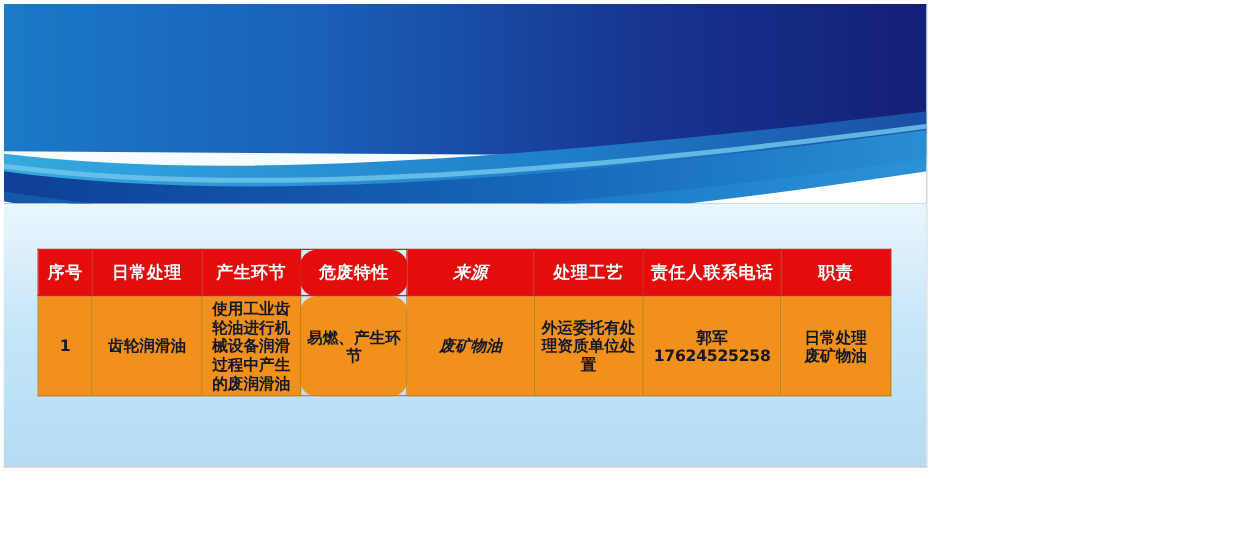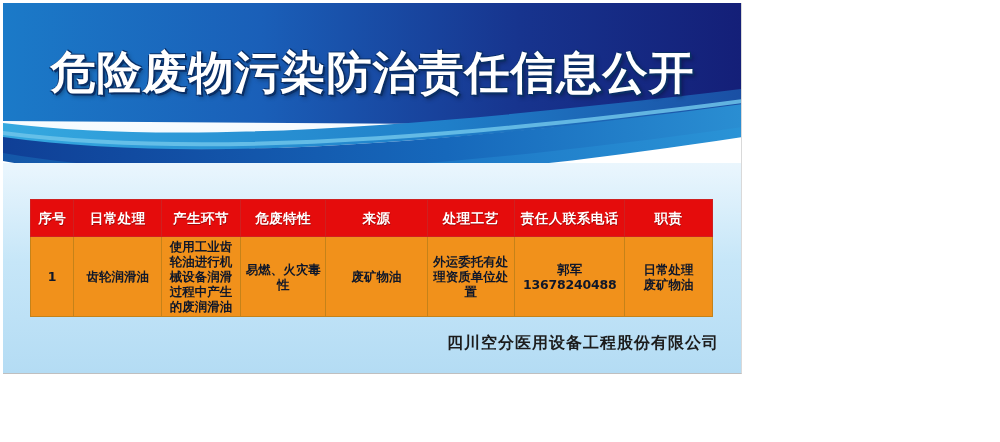--- a/index.html
+++ b/index.html
@@ -91,22 +91,22 @@
     background: #f1911b;
     color: #0f172a;
     font-size: 12.5px;
     font-weight: bold;
     line-height: 15px;
     height: 74px;
   }
   .c-seq   { width: 34px; margin-left: 20px; }
   .c-cat   { width: 74px; }
   .c-link  { width: 66px; }
-  .c-prop  { width: 72px; }
-  .c-src   { width: 86px; }
+  .c-prop  { width: 72px; border-radius: 13px; }
+  .c-src   { width: 86px; font-style: italic; }
   .c-proc  { width: 74px; }
   .c-phone { width: 94px; }
   .c-duty  { width: 74px; }
 
   td.narrow-text { padding-left: 4px; padding-right: 4px; text-align: center; }
   .phone-num { font-weight: bold; letter-spacing: -0.2px; }
 
   
   #company {
     position: absolute;
@@ -163,51 +163,49 @@
 
       <path d="M0,134 C190,160 430,142 739,101 L739,128 C430,170 190,186 0,152 Z" fill="url(#gradWave4)"></path>
 
       <path d="M0,150 C200,184 440,166 739,124 L739,160 L0,160 Z" fill="url(#gradWave2)"></path>
 
       <path d="M0,158 C210,196 450,178 739,134 L739,160 L0,160 Z" fill="#ffffff"></path>
 
       <path d="M0,128 C190,152 430,136 739,96 L739,100 C430,140 190,156 0,132 Z" fill="#6fc4ea" opacity="0.85"></path>
     </svg>
 
-    <div id="title-text">危险废物污染防治责任信息公开</div>
   </div>
 
   <table id="info-table">
     <thead>
       <tr>
         <th class="c-seq">序号</th>
         <th class="c-cat">日常处理</th>
         <th class="c-link">产生环节</th>
         <th class="c-prop">危废特性</th>
         <th class="c-src">来源</th>
         <th class="c-proc">处理工艺</th>
         <th class="c-phone">责任人联系电话</th>
         <th class="c-duty">职责</th>
       </tr>
     </thead>
     <tbody>
       <tr>
         <td class="c-seq">1</td>
         <td class="c-cat">齿轮润滑油</td>
         <td class="c-link narrow-text">使用工业齿轮油进行机械设备润滑过程中产生的废润滑油</td>
-        <td class="c-prop narrow-text">易燃、火灾毒性</td>
+        <td class="c-prop narrow-text">易燃、产生环节</td>
         <td class="c-src">废矿物油</td>
         <td class="c-proc narrow-text">外运委托有处理资质单位处置</td>
         <td class="c-phone">
           <div>郭军</div>
-          <div class="phone-num">13678240488</div>
+          <div class="phone-num">17624525258</div>
         </td>
         <td class="c-duty">
           <div>日常处理</div>
           <div>废矿物油</div>
         </td>
       </tr>
     </tbody>
   </table>
 
-  <div id="company">四川空分医用设备工程股份有限公司</div>
 
 </div>
 
 </body></html>

